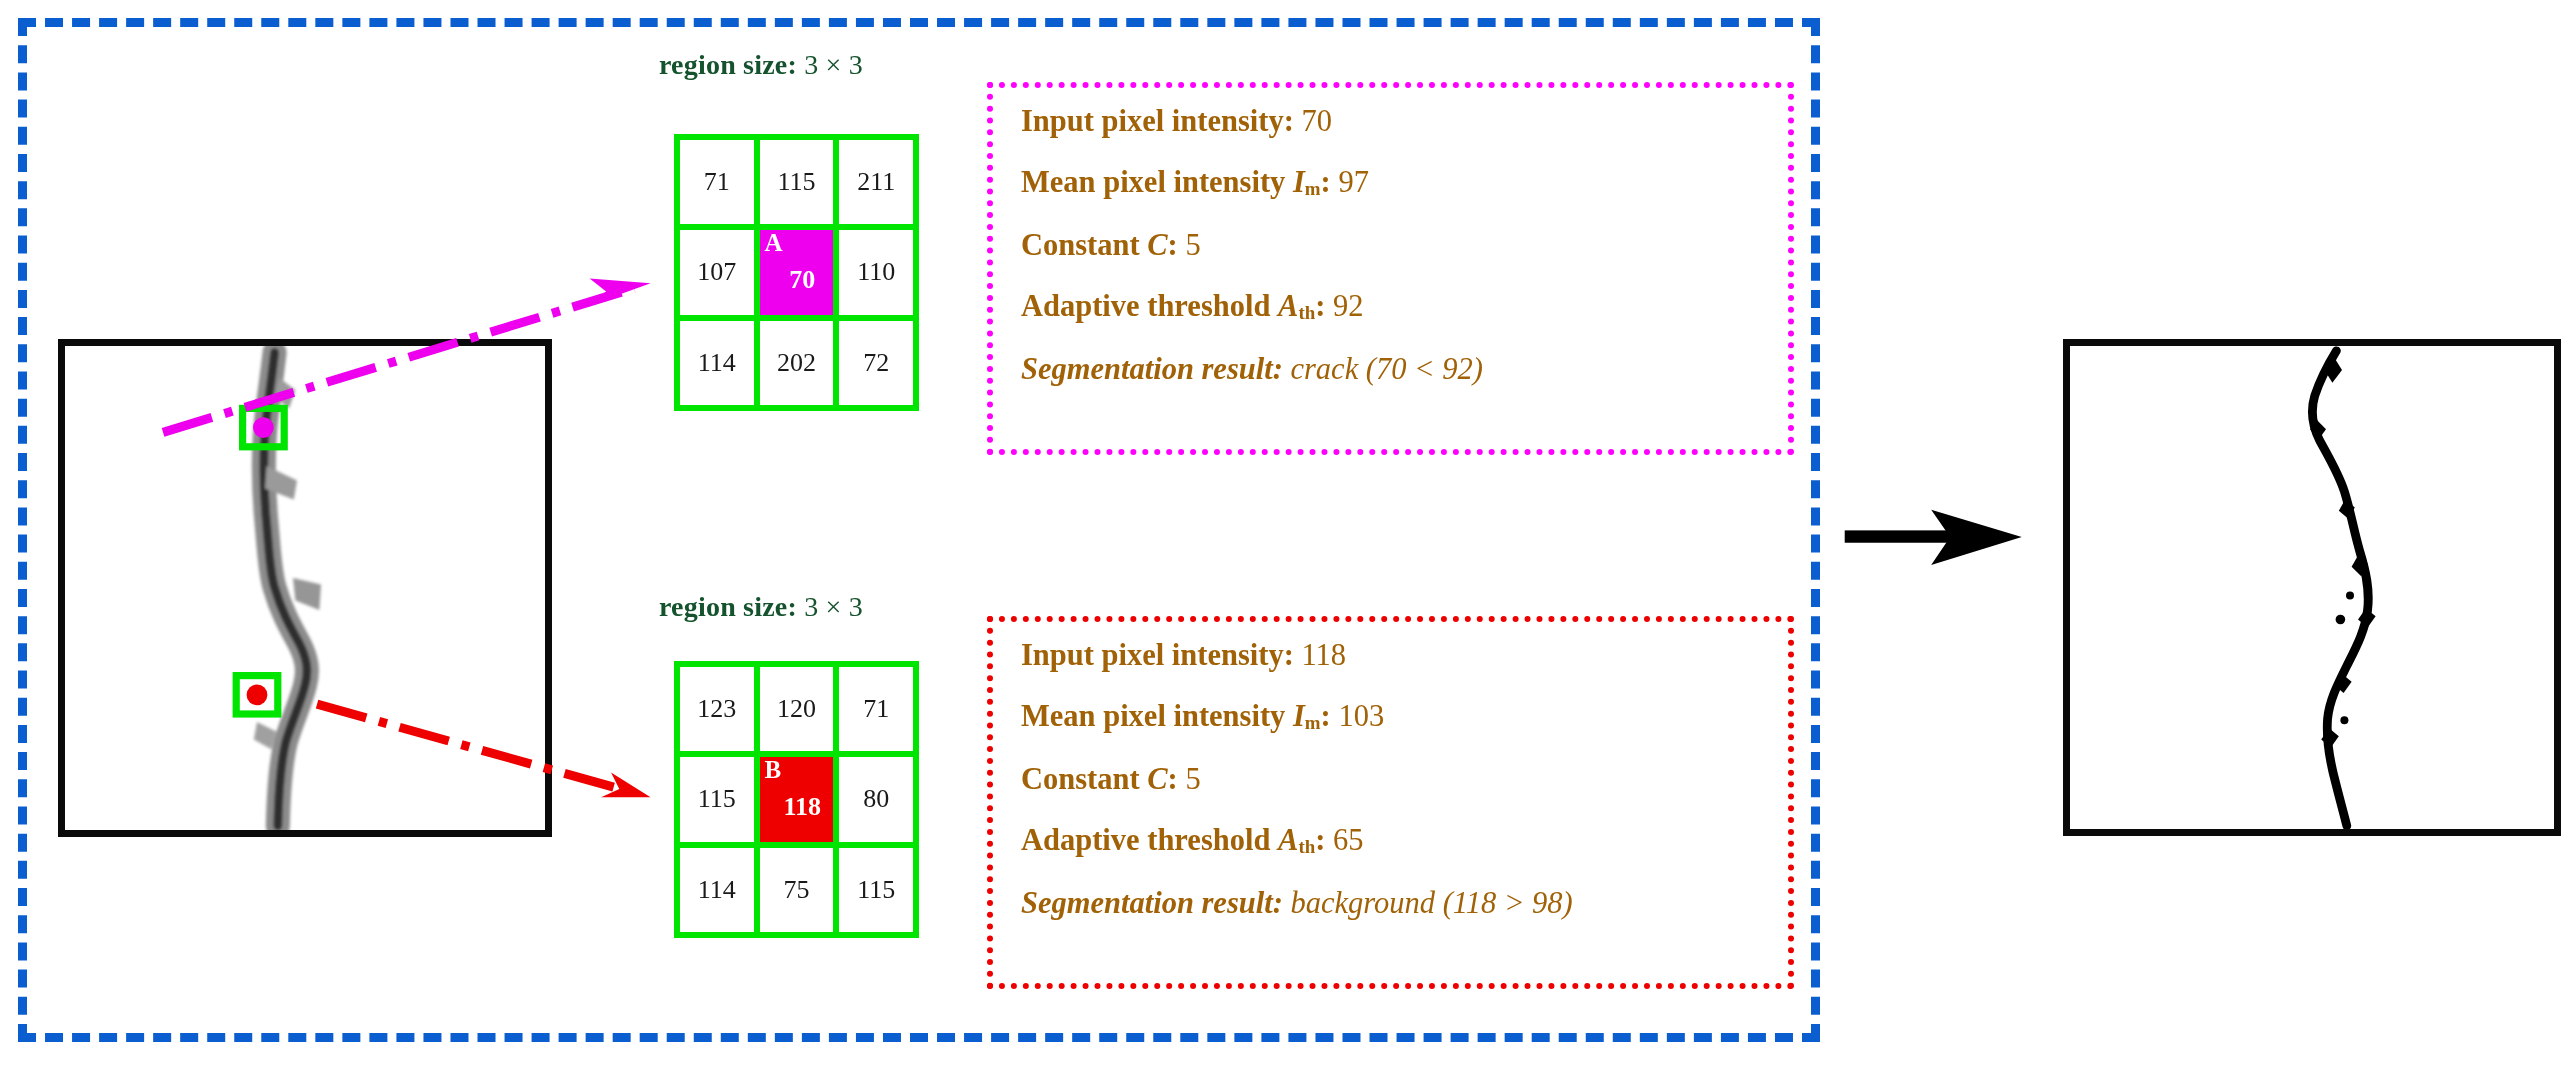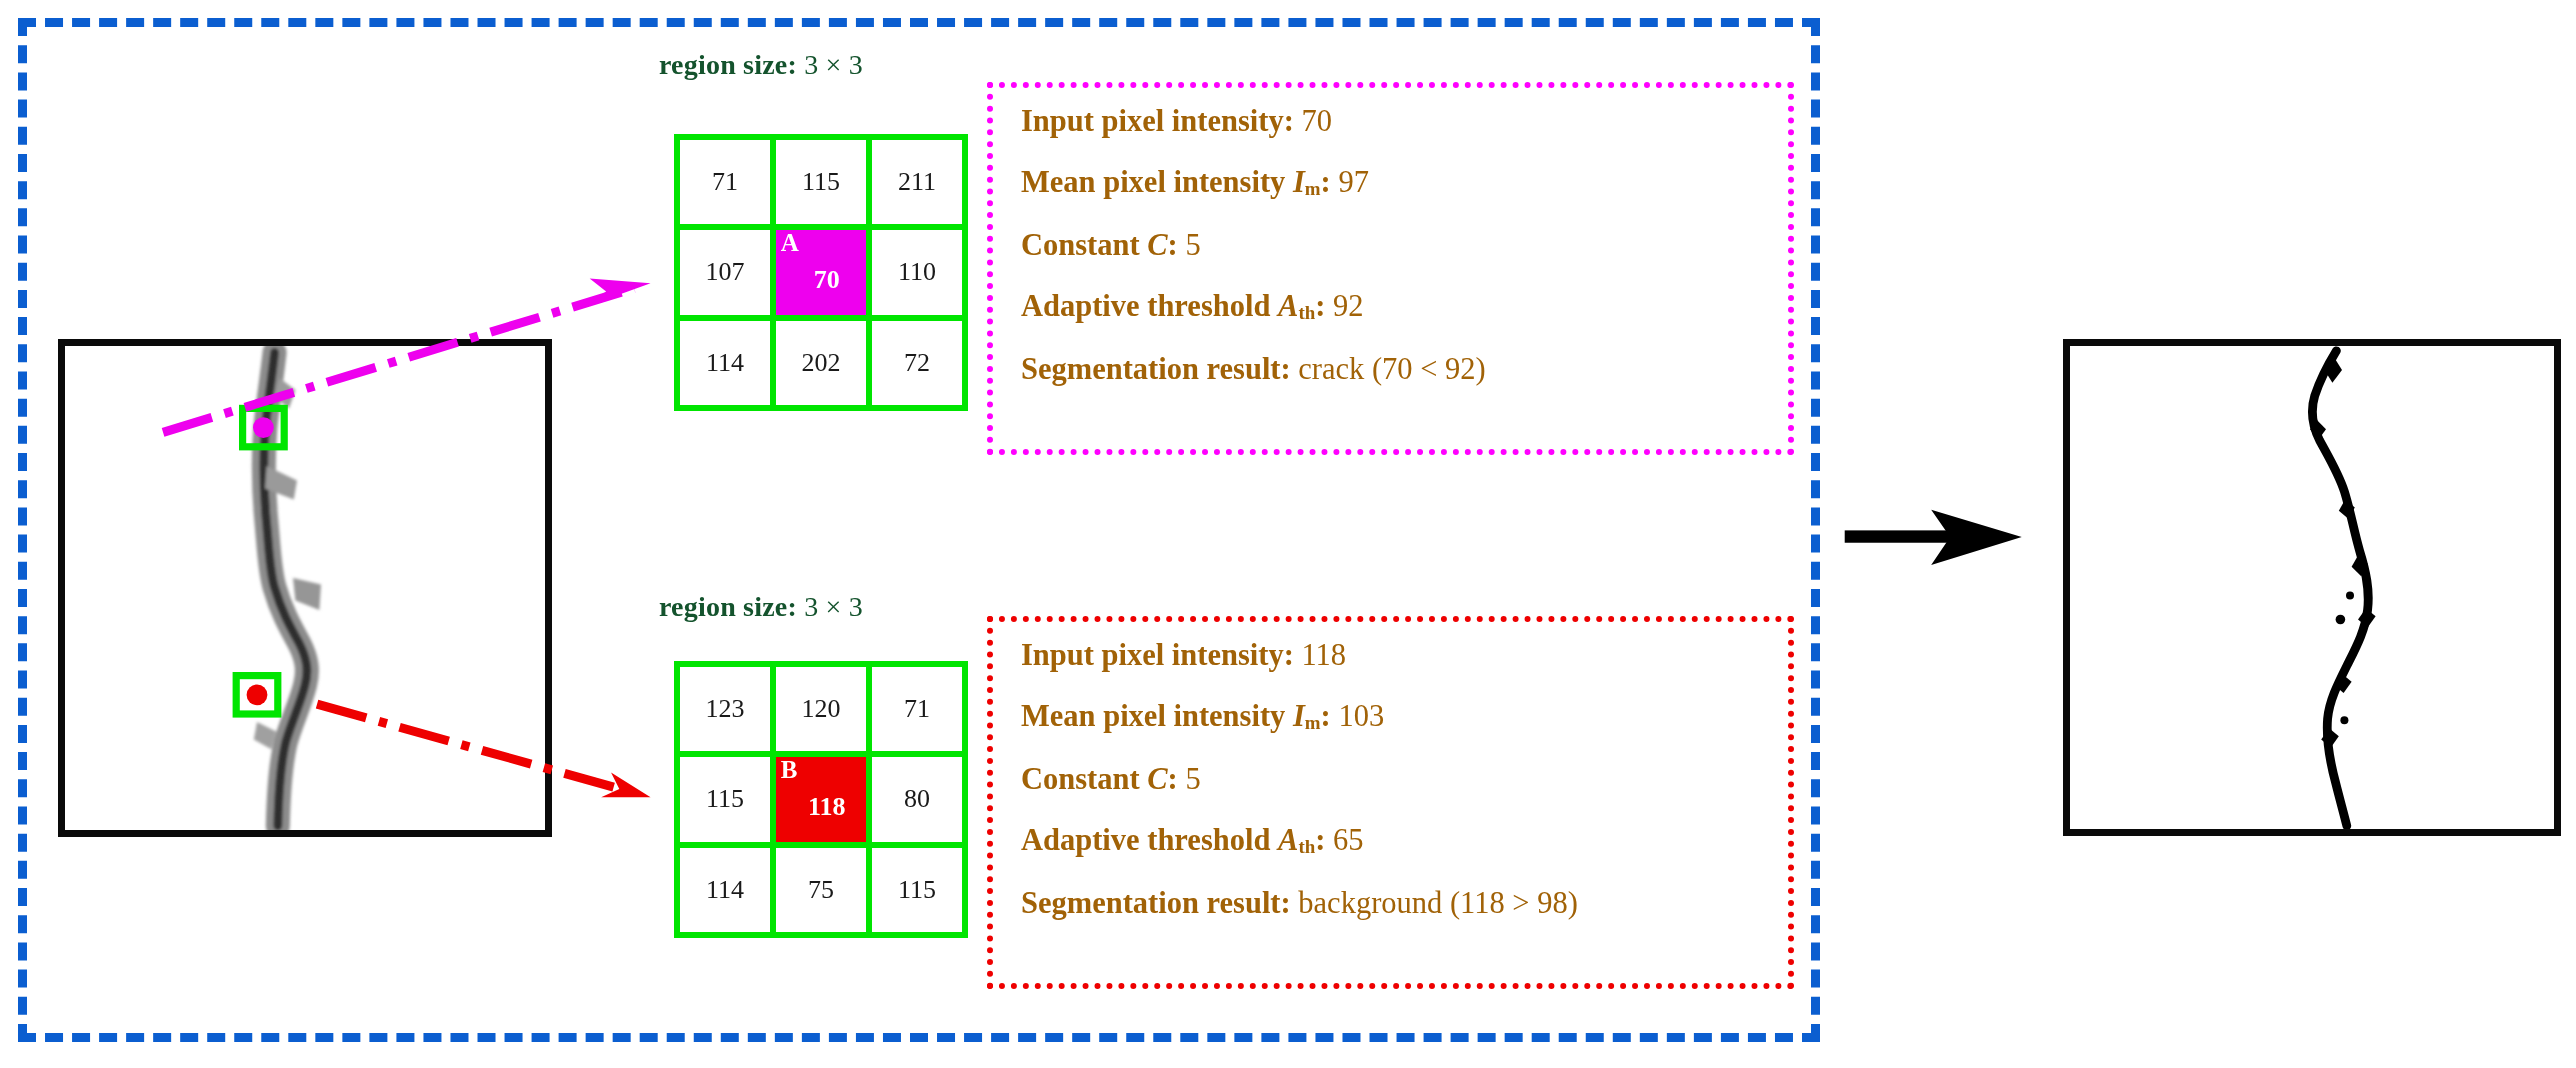--- a/index.html
+++ b/index.html
@@ -44,21 +44,21 @@
     font-size:28px;
     color:#14532d;
     white-space:nowrap;
     letter-spacing:0.2px;
   }
   .region-caption b{font-weight:bold;}
   .region-caption .dims{font-weight:normal;}
 
   .grid{
     position:absolute;
-    width:294px;height:277px;
+    width:245px;height:277px;
     display:grid;
     grid-template-columns:repeat(3,1fr);
     grid-template-rows:repeat(3,1fr);
     background:#00e500;
     gap:5.8px;
     padding:5.8px;
     box-sizing:border-box;
   }
   .cell{
     background:#ffffff;
@@ -83,21 +83,21 @@
   }
   .info-box.magenta{border:6.6px dotted #ff00ff;}
   .info-box.red{border:6.6px dotted #ee0000;}
   .info-line{
     font-size:30.5px;
     color:#a16207;
     line-height:1.0;
     margin:0 0 30.5px 0;
     white-space:nowrap;
   }
-  .info-line:last-child{margin-bottom:0;}
+  .info-line:last-child{margin-bottom:0;font-style:italic;}
   .info-line .lbl{font-weight:bold;}
   .info-line .sym{font-style:italic;font-weight:bold;}
   .info-line .sym sub{font-size:.62em;font-style:normal;font-weight:bold;vertical-align:-.18em;}
   .info-line .val{font-weight:normal;}
 </style>
 </head>
 <body>
 
 <div id="blue-frame"></div>
 

